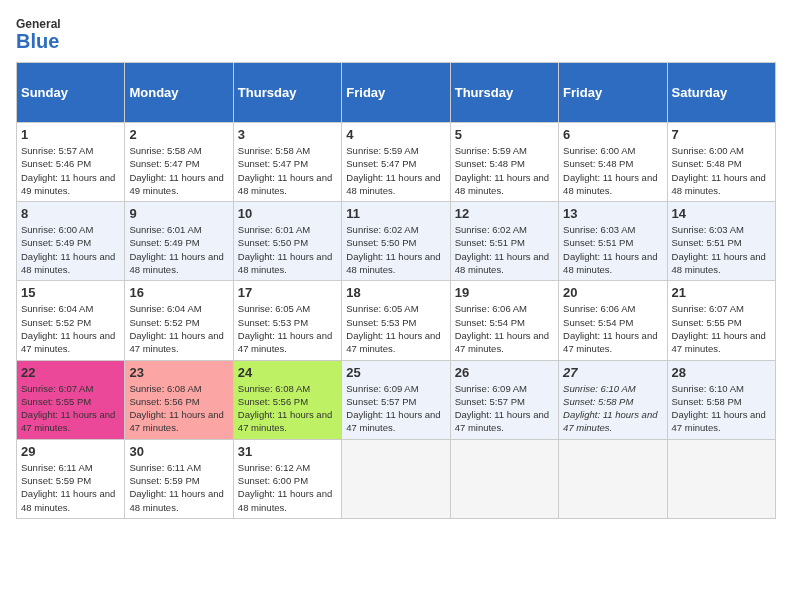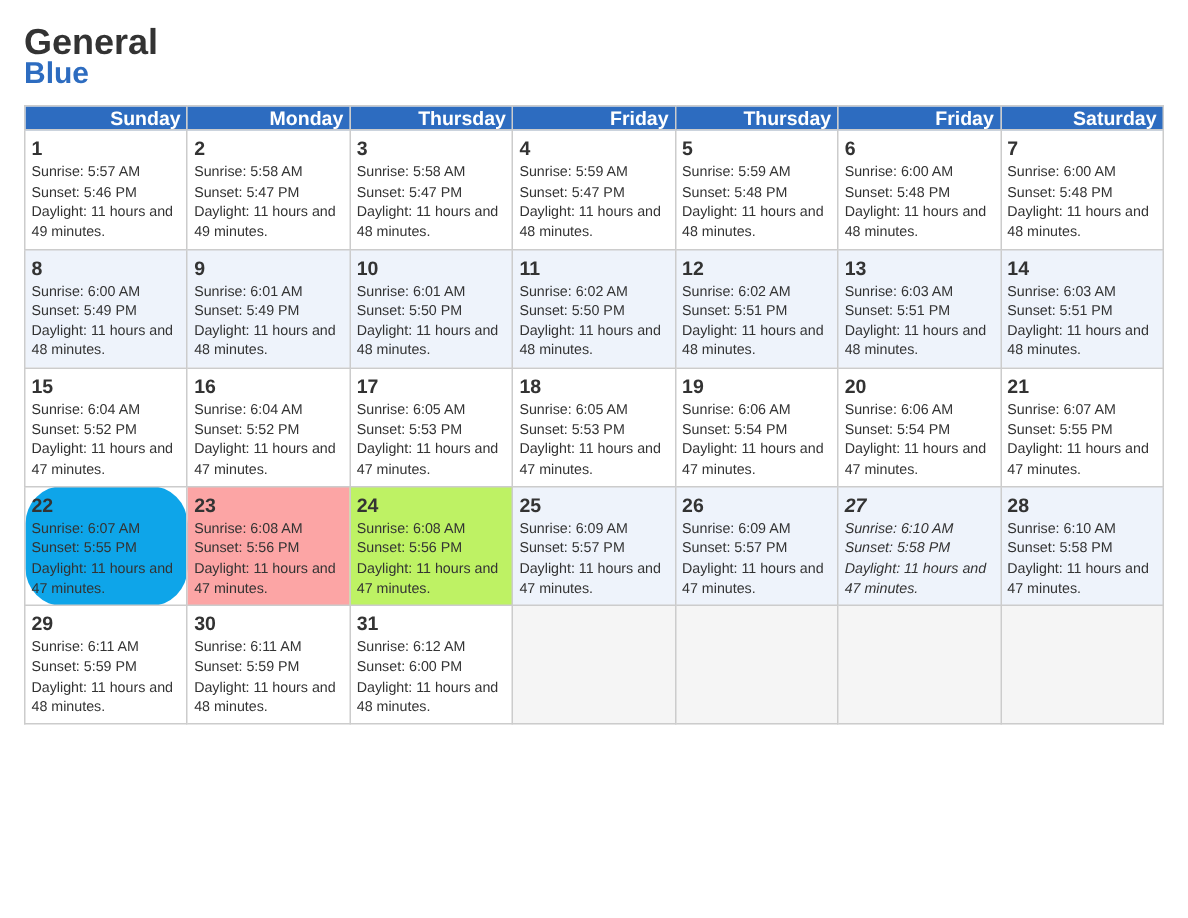--- a/index.html
+++ b/index.html
@@ -14,21 +14,21 @@
       display: flex;
       justify-content: space-between;
       align-items: flex-start;
       margin-bottom: 10px;
     }
     .logo {
       display: flex;
       align-items: center;
     }
     .logo-text {
-      font-size: 24px;
+      font-size: 12px;
       font-weight: bold;
       color: #333;
       line-height: 1.1;
     }
     .logo-text span {
       color: #1a6faf;
     }
     .title-block {
       text-align: right;
     }
@@ -43,22 +43,22 @@
     }
     table {
       width: 100%;
       border-collapse: collapse;
     }
     th {
       background-color: #2d6cc0;
       color: #fff;
       font-size: 13px;
       font-weight: bold;
-      padding: 0 4px;
-      text-align: right;
+      padding: 22px 4px;
+      text-align: left;
       border: 1px solid #ccc;
     }
     td {
       vertical-align: top;
       border: 1px solid #ccc;
       padding: 4px;
       font-size: 10px;
       color: #333;
       background: #fff;
       width: calc(100% / 7);
@@ -135,21 +135,21 @@
       <tr>
         <td><span class="day-number">15</span><span class="day-info">Sunrise: 6:04 AM<br>Sunset: 5:52 PM<br>Daylight: 11 hours and 47 minutes.</span></td>
         <td><span class="day-number">16</span><span class="day-info">Sunrise: 6:04 AM<br>Sunset: 5:52 PM<br>Daylight: 11 hours and 47 minutes.</span></td>
         <td><span class="day-number">17</span><span class="day-info">Sunrise: 6:05 AM<br>Sunset: 5:53 PM<br>Daylight: 11 hours and 47 minutes.</span></td>
         <td><span class="day-number">18</span><span class="day-info">Sunrise: 6:05 AM<br>Sunset: 5:53 PM<br>Daylight: 11 hours and 47 minutes.</span></td>
         <td><span class="day-number">19</span><span class="day-info">Sunrise: 6:06 AM<br>Sunset: 5:54 PM<br>Daylight: 11 hours and 47 minutes.</span></td>
         <td><span class="day-number">20</span><span class="day-info">Sunrise: 6:06 AM<br>Sunset: 5:54 PM<br>Daylight: 11 hours and 47 minutes.</span></td>
         <td><span class="day-number">21</span><span class="day-info">Sunrise: 6:07 AM<br>Sunset: 5:55 PM<br>Daylight: 11 hours and 47 minutes.</span></td>
       </tr>
       <tr style="background: rgb(238, 243, 251);">
-        <td style="background: #0ea5e9; border-radius: 25px;"><span class="day-number">22</span><span class="day-info">Sunrise: 6:07 AM<br>Sunset: 5:55 PM<br>Daylight: 11 hours and 47 minutes.</span></td>
+        <td style="background: #ec4899;"><span class="day-number">22</span><span class="day-info">Sunrise: 6:07 AM<br>Sunset: 5:55 PM<br>Daylight: 11 hours and 47 minutes.</span></td>
         <td style="background: #fca5a5;"><span class="day-number">23</span><span class="day-info">Sunrise: 6:08 AM<br>Sunset: 5:56 PM<br>Daylight: 11 hours and 47 minutes.</span></td>
         <td style="background: #bef264; margin-left: 30px;"><span class="day-number">24</span><span class="day-info">Sunrise: 6:08 AM<br>Sunset: 5:56 PM<br>Daylight: 11 hours and 47 minutes.</span></td>
         <td style="background: rgb(238, 243, 251);"><span class="day-number">25</span><span class="day-info">Sunrise: 6:09 AM<br>Sunset: 5:57 PM<br>Daylight: 11 hours and 47 minutes.</span></td>
         <td style="background: rgb(238, 243, 251);"><span class="day-number">26</span><span class="day-info">Sunrise: 6:09 AM<br>Sunset: 5:57 PM<br>Daylight: 11 hours and 47 minutes.</span></td>
         <td style="background: rgb(238, 243, 251); font-style: italic;"><span class="day-number">27</span><span class="day-info">Sunrise: 6:10 AM<br>Sunset: 5:58 PM<br>Daylight: 11 hours and 47 minutes.</span></td>
         <td style="background: rgb(238, 243, 251);"><span class="day-number">28</span><span class="day-info">Sunrise: 6:10 AM<br>Sunset: 5:58 PM<br>Daylight: 11 hours and 47 minutes.</span></td>
       </tr>
       <tr>
         <td><span class="day-number">29</span><span class="day-info">Sunrise: 6:11 AM<br>Sunset: 5:59 PM<br>Daylight: 11 hours and 48 minutes.</span></td>
         <td><span class="day-number">30</span><span class="day-info">Sunrise: 6:11 AM<br>Sunset: 5:59 PM<br>Daylight: 11 hours and 48 minutes.</span></td>

